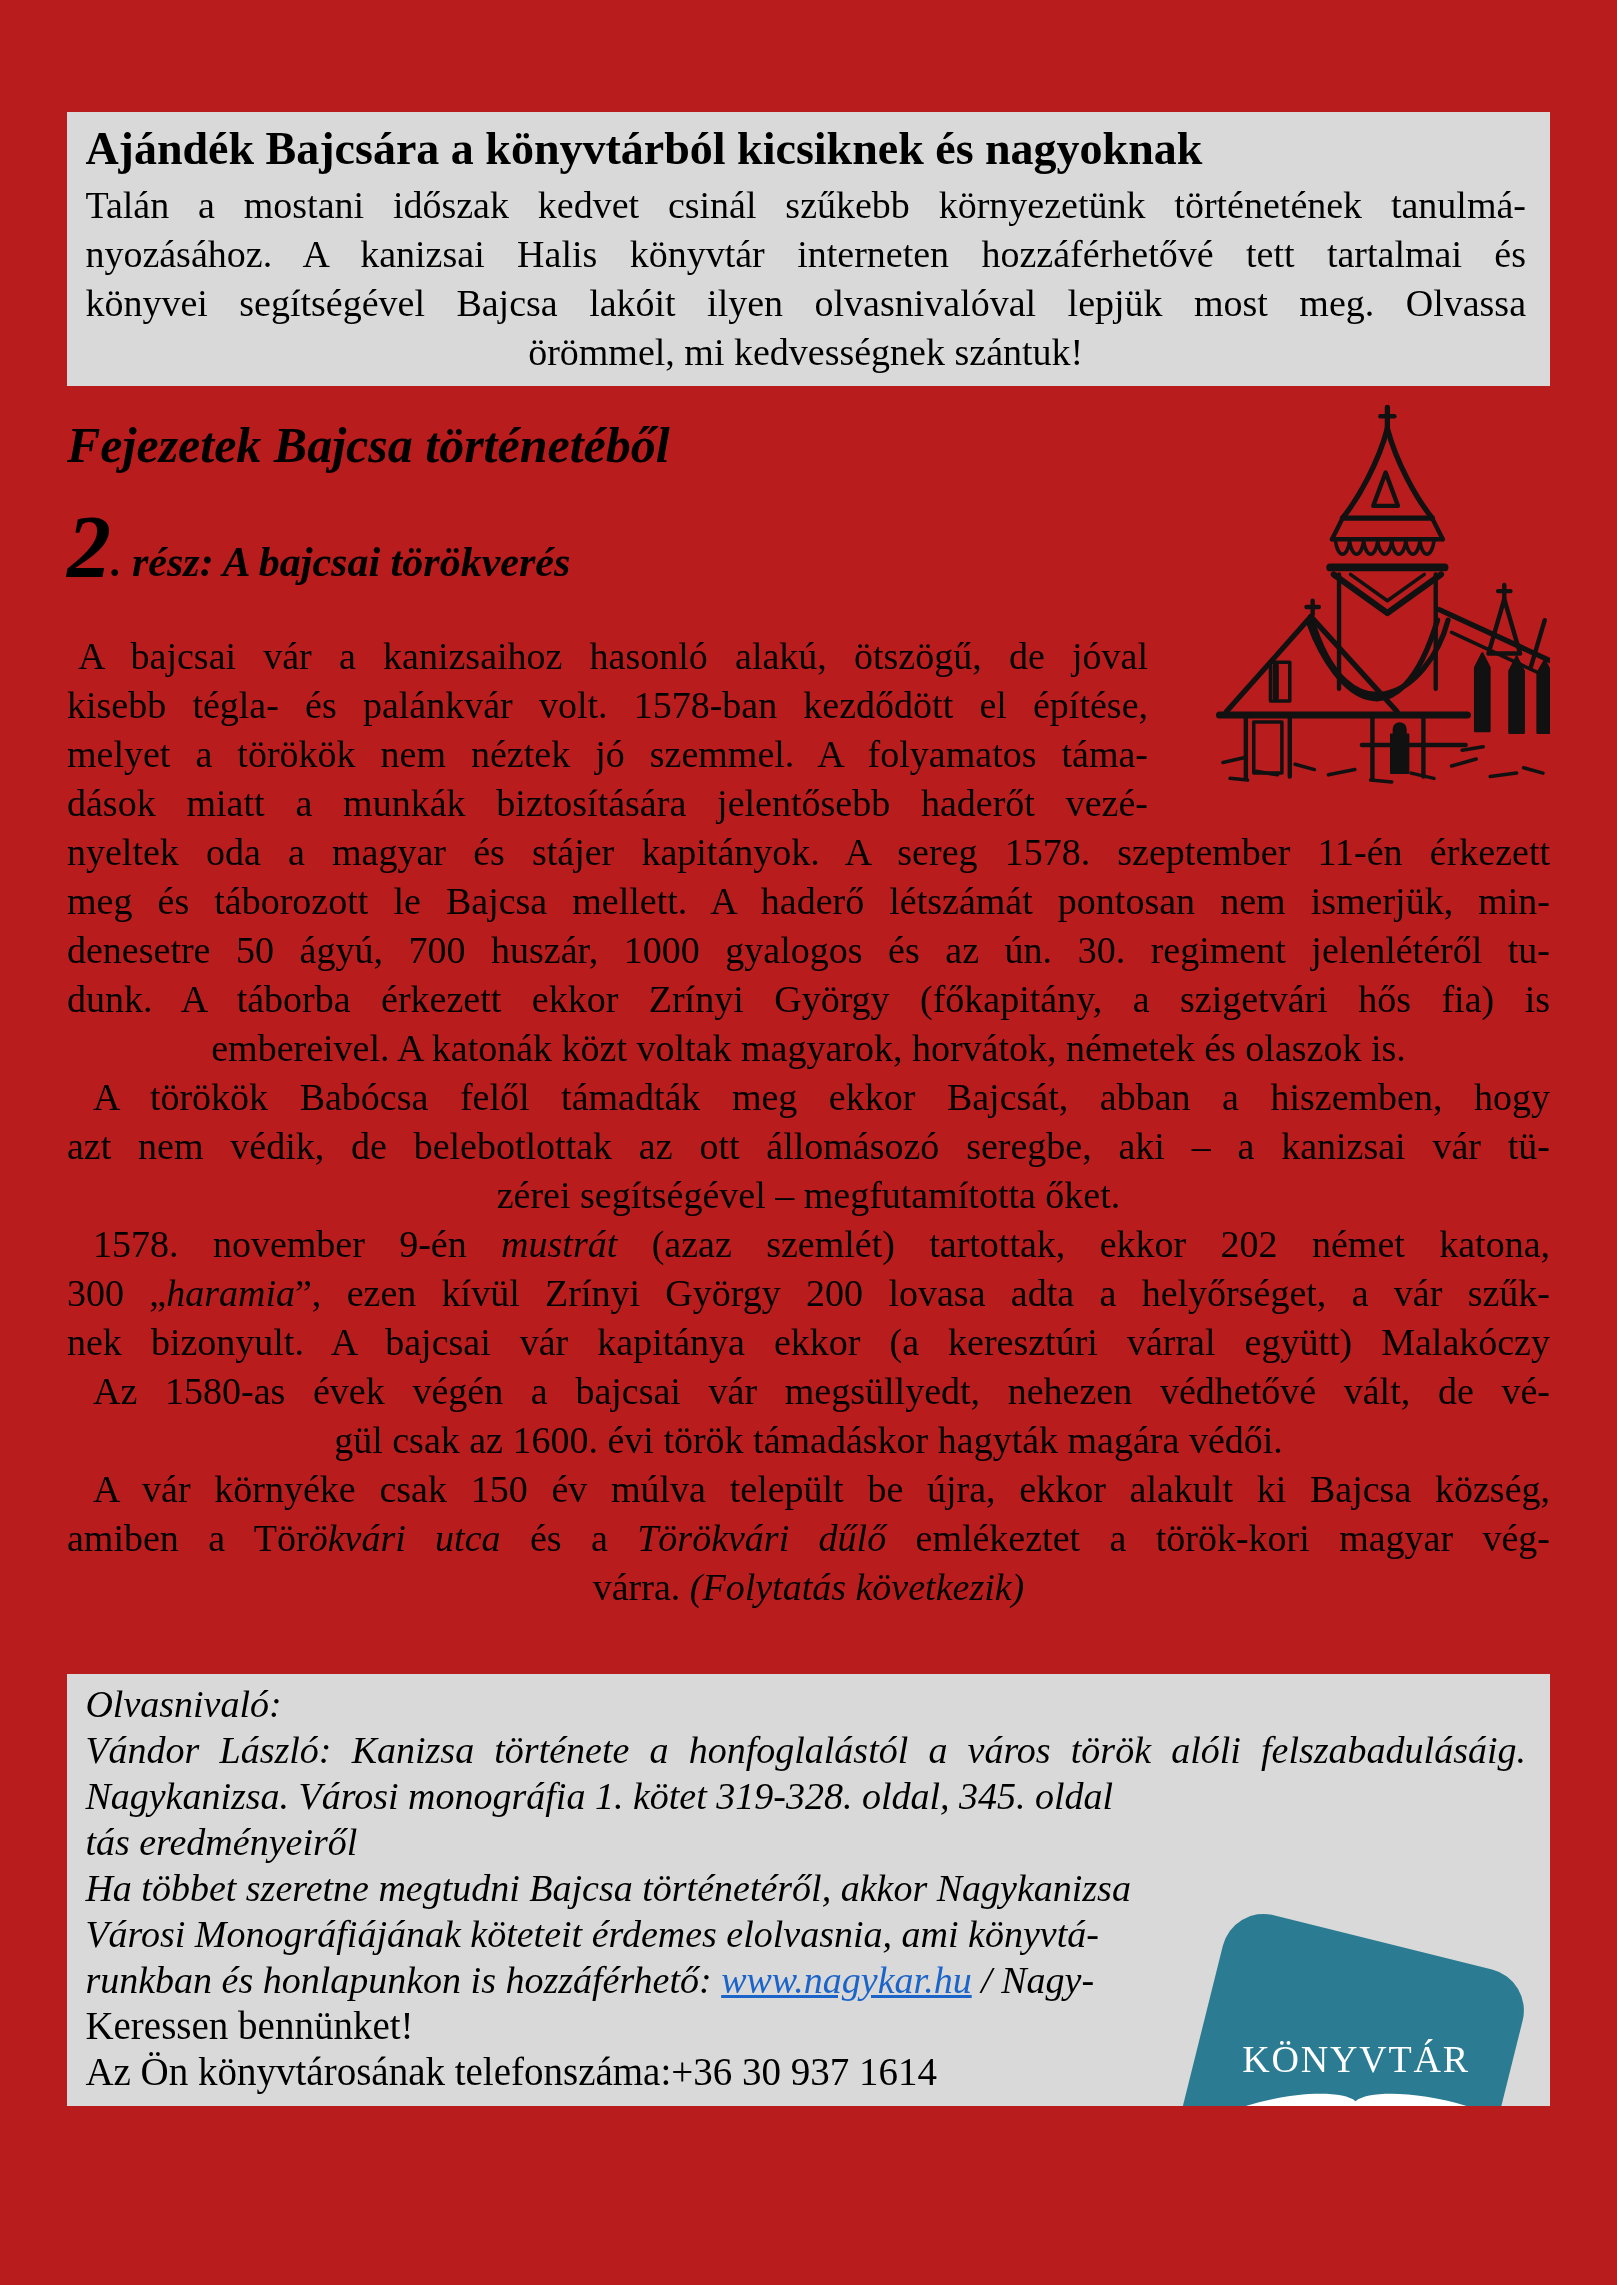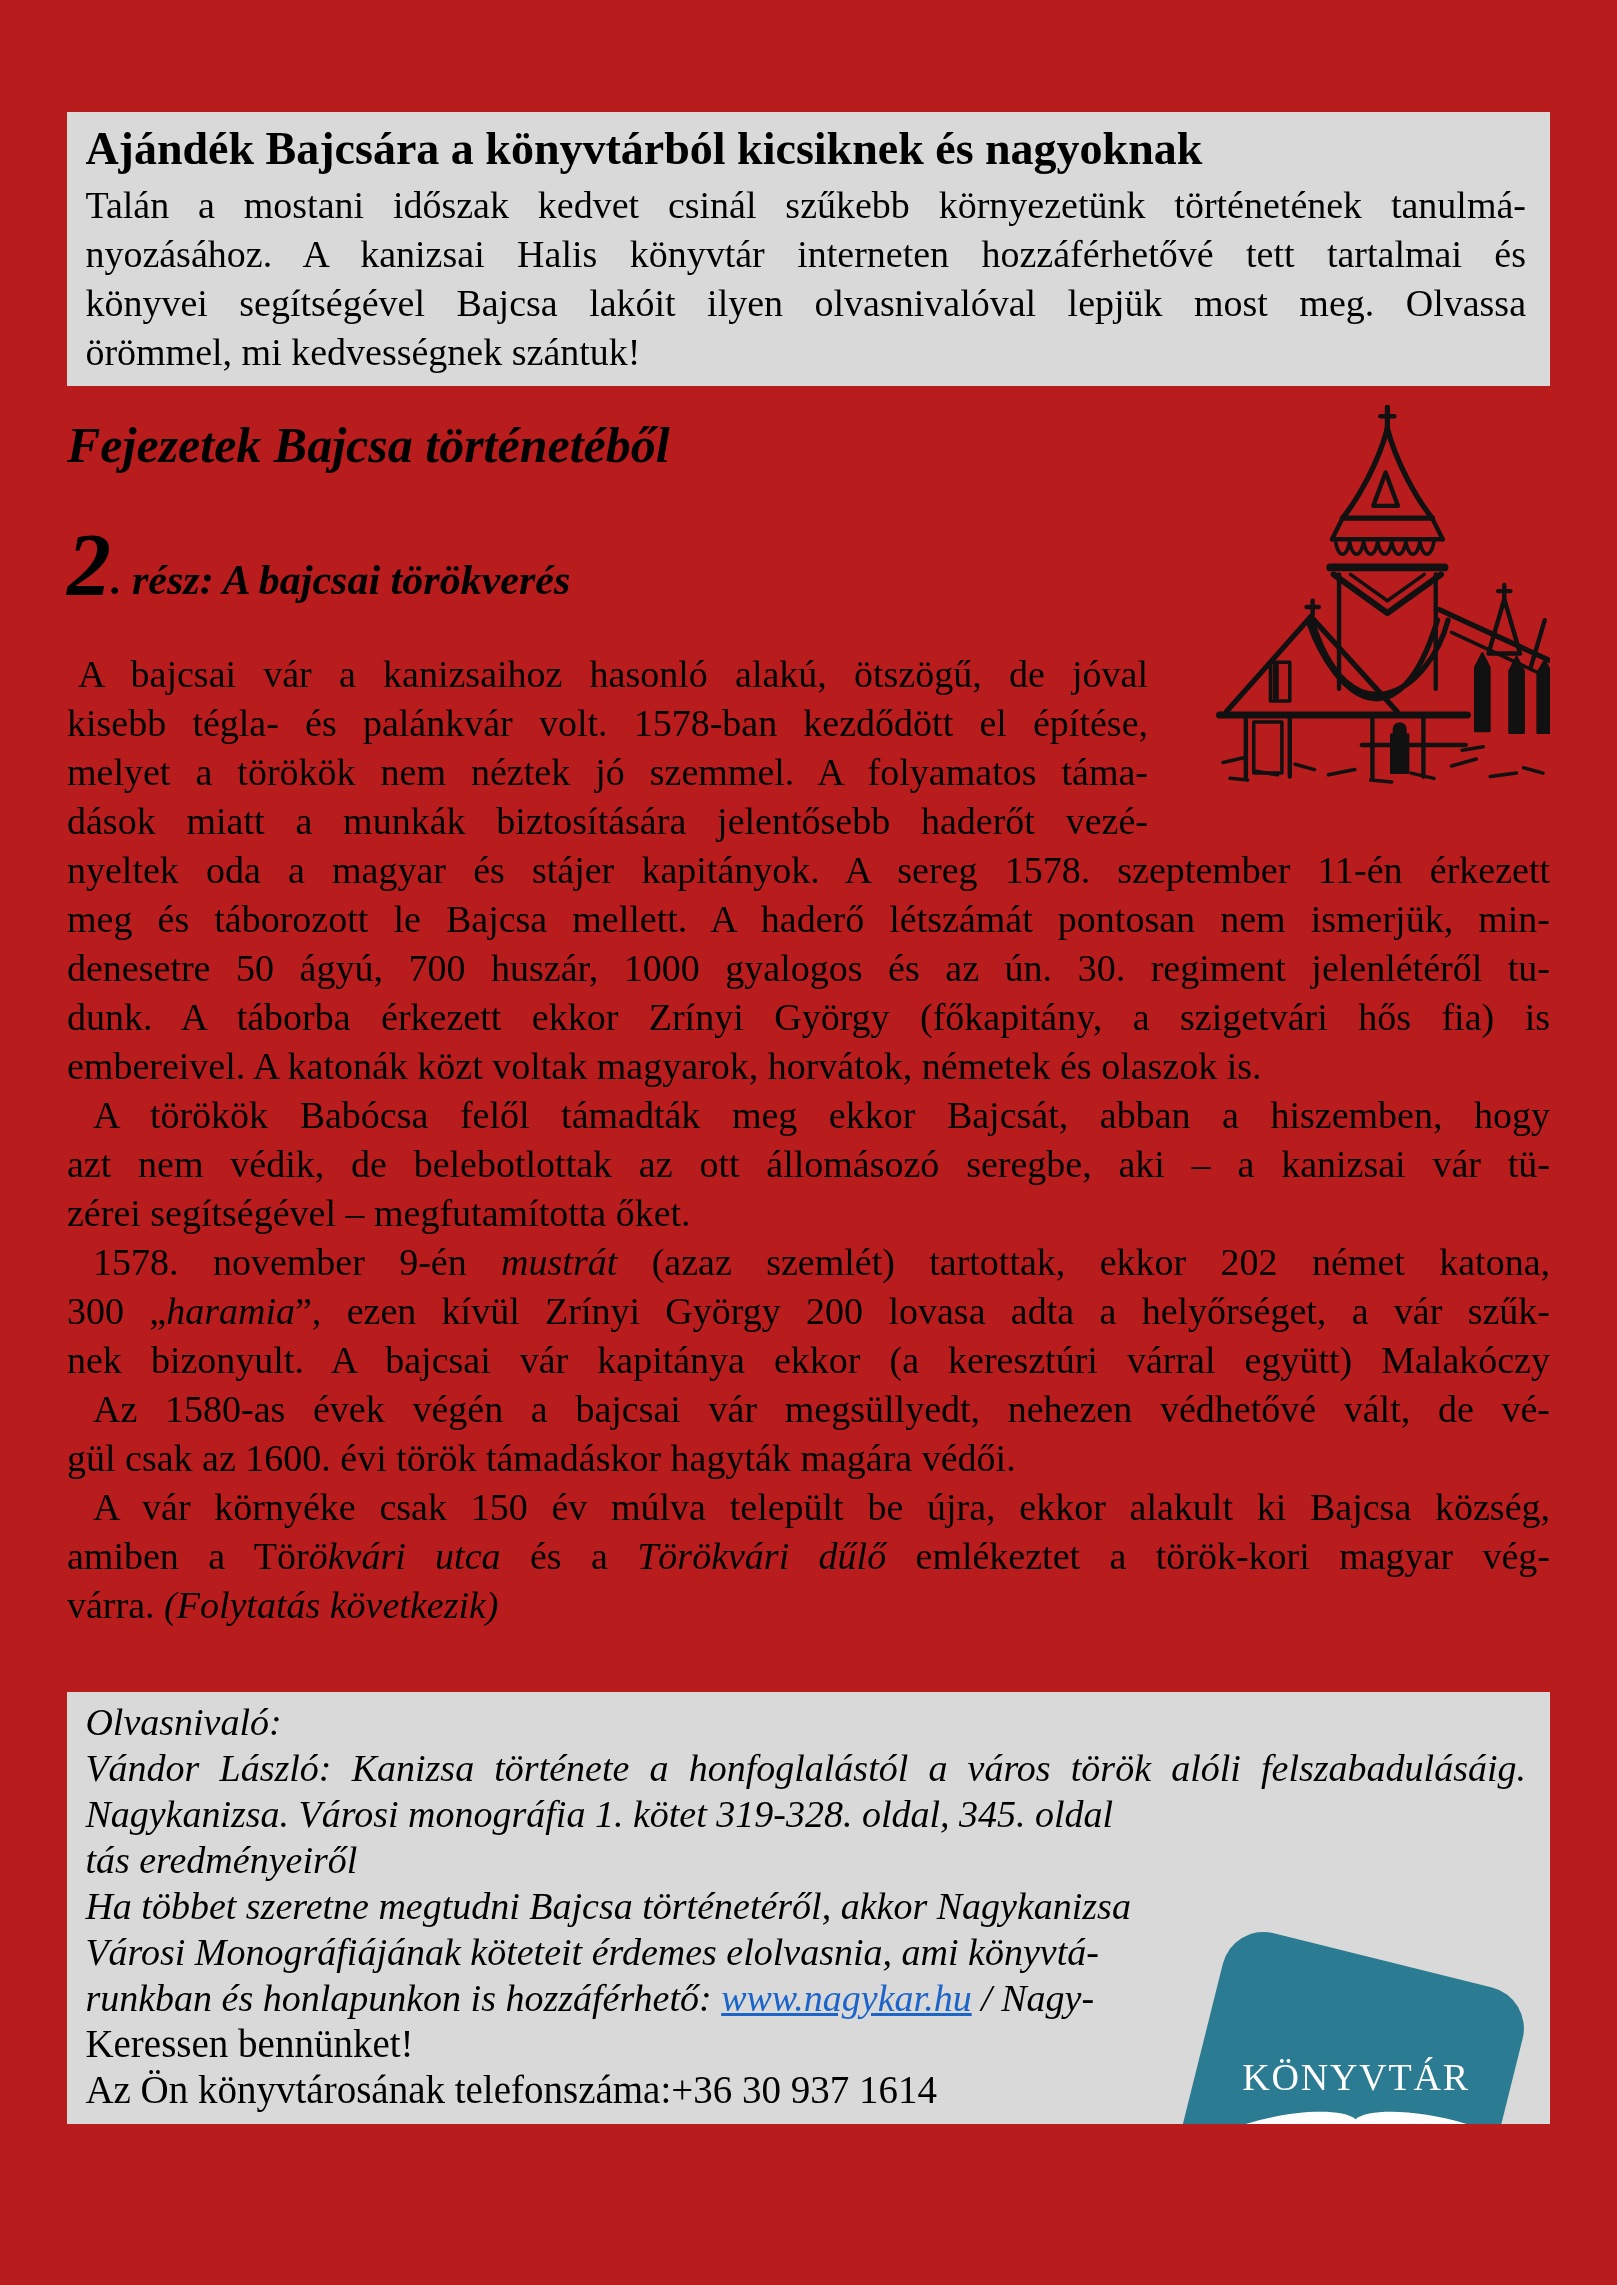--- a/index.html
+++ b/index.html
@@ -8,32 +8,32 @@
     position:relative; width:1617px; height:2286px; background:#b91c1c;
     overflow:hidden; color:#000;
     font-family:"Liberation Serif","DejaVu Serif",serif;
   }
   .content { margin:0 67px; }
 
   .gray-box { background:#d9d9d9; }
   .intro { margin-top:112px; padding:11px 24px 9.2px 18.4px; }
   .intro h2 { margin:0 0 7.3px 0; font-size:46px; line-height:51px; font-weight:bold; }
 
-  .ln  { font-size:38px; line-height:49px; text-align:left; }
+  .ln  { font-size:38px; line-height:49px; text-align:center; }
   .j   { text-align:justify; text-align-last:justify; }
   .ind { text-indent:26px; }
   .ind-sm { text-indent:11px; }
   .it  { font-style:italic; }
 
   .church-float { float:right; width:378px; height:404px; margin:3.7px 0 5.5px 24px; }
   .church-float svg { width:100%; height:100%; }
 
   .headline { margin:20px 0 0 0; font-size:50px; line-height:79px; font-weight:bold;font-style:italic; }
 
-  .subtitle { margin-top:34px; line-height:92px; white-space:nowrap; }
+  .subtitle { margin-top:16px; line-height:92px; white-space:nowrap; }
   .partnum  { font-size:88px; font-weight:bold; font-style:italic; }
   .partlabel{ font-size:42px; font-weight:bold; font-style:italic; }
 
   .bodytext { margin-top:14.7px; }
 
   .reading { margin-top:62px; padding:7.3px 24px 11px 18.4px; position:relative; overflow:hidden; }
   .rln { font-size:38px; line-height:46px; font-style:italic; text-align:left; }
   .rln.j { text-align:justify; text-align-last:justify; }
   .pln { font-size:39px; line-height:46px; font-style:normal; }
   .link { color:#1b64c9; text-decoration:underline; text-decoration-color:#1b64c9; font-style:italic; cursor:pointer; }

